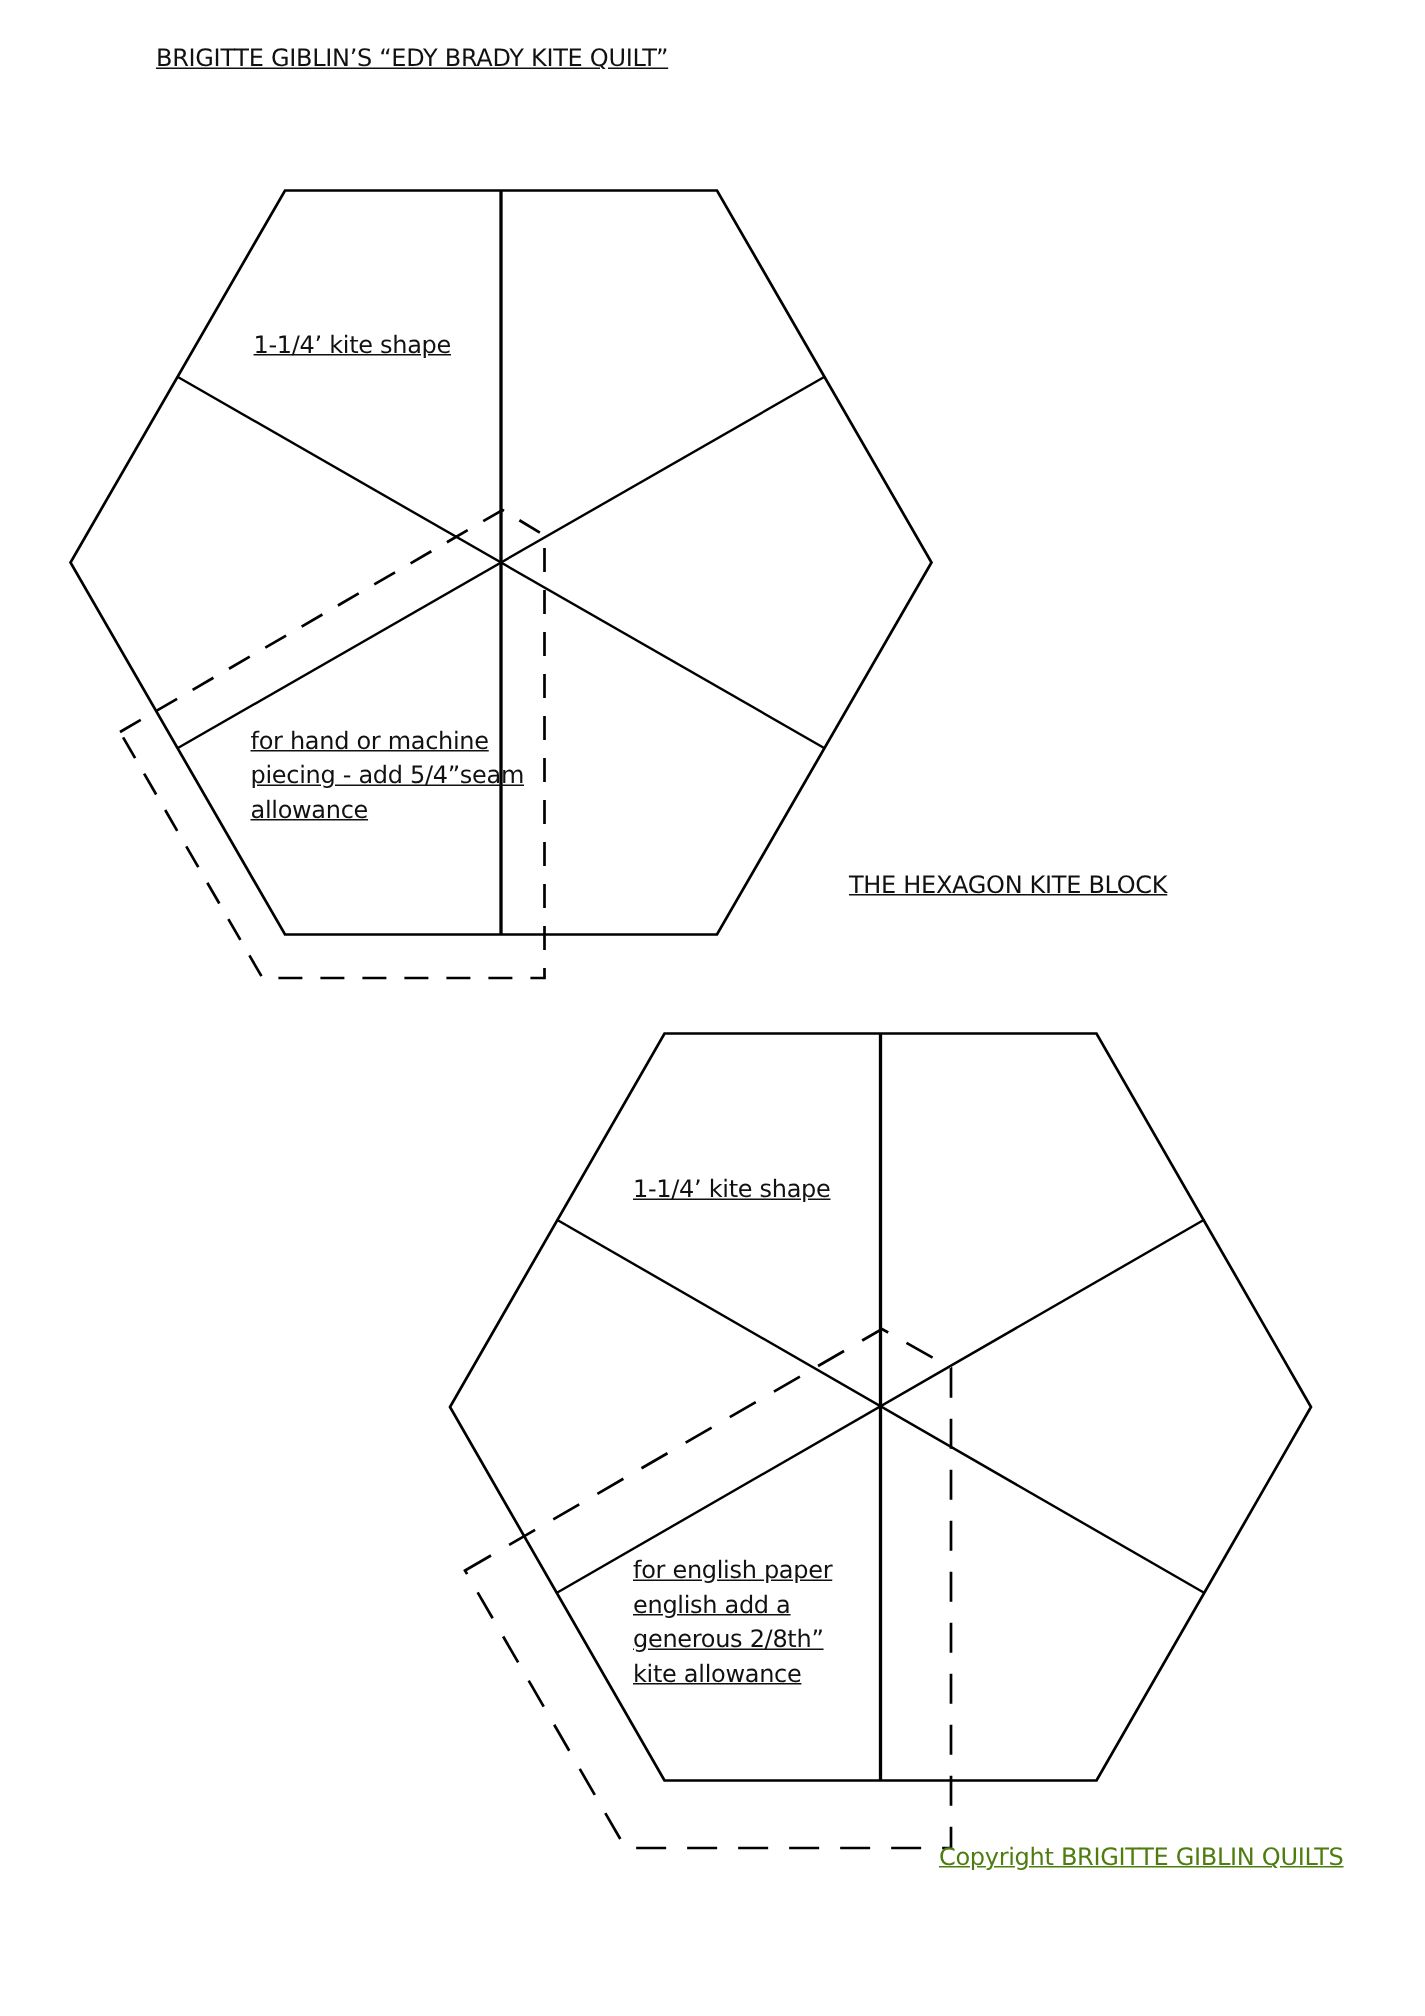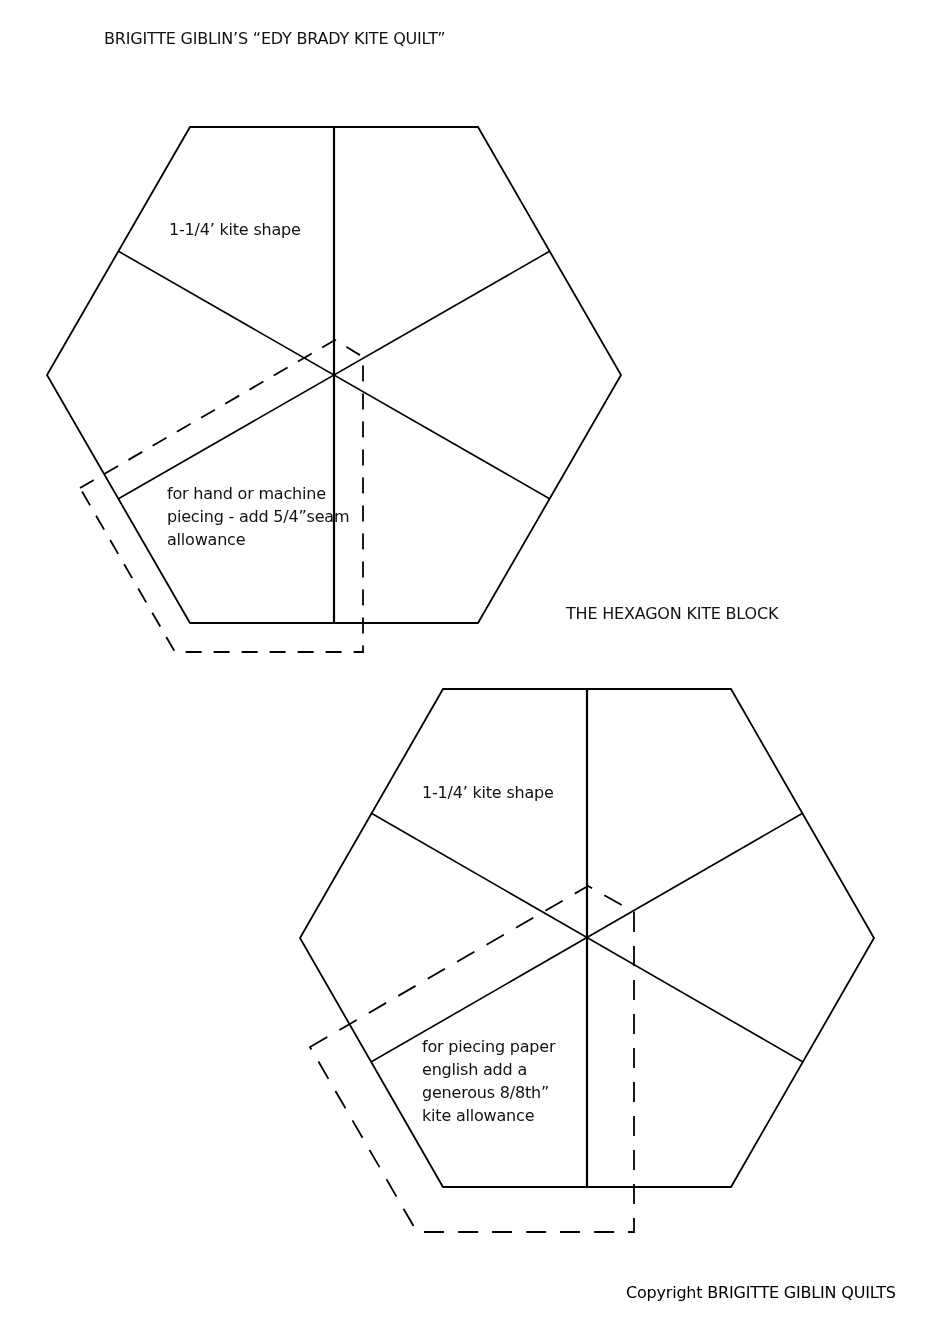--- a/index.html
+++ b/index.html
@@ -1,25 +1,25 @@
 <!DOCTYPE html>
 <html><head>
   <meta charset="utf-8">
   <style>
     html, body { margin: 0; padding: 0; background: #ffffff; }
     body { width: 950px; height: 1344px; position: relative; overflow: hidden;
            font-family: "DejaVu Sans", "Liberation Sans", sans-serif; color: #111; }
-    .txt { position: absolute; white-space: nowrap; font-size: 16px; line-height: 23px; letter-spacing: -0.2px; }
+    .txt { position: absolute; white-space: nowrap; font-size: 16px; line-height: 23px; letter-spacing: -0.2px; text-decoration: underline; }
     .title { left: 104px; top: 27px; }
     .hex1-label { left: 169px; top: 218px; }
     .hex1-note { left: 167px; top: 482px; }
-    .block-label { left: 566px; top: 578px; margin-top: 24px; }
+    .block-label { left: 566px; top: 578px; }
     .hex2-label { left: 422px; top: 781px; }
     .hex2-note { left: 422px; top: 1035px; }
-    .copyright { left: 626px; top: 1281px; color: #000000; }
+    .copyright { left: 626px; top: 1226px; color: #4d7c0f; }
     svg.diagram { position: absolute; left: 0; top: 0; }
   </style>
 </head>
 <body>
 
 <div class="txt title">BRIGITTE GIBLIN’S  “EDY BRADY KITE QUILT”</div>
 
 <svg class="diagram" width="950" height="1344" viewBox="0 0 950 1344">
 
   <g stroke="#000" fill="none">
@@ -43,19 +43,19 @@
 <div class="txt hex1-note">
   <div>for hand or machine</div>
   <div>piecing - add 5/4”seam</div>
   <div>allowance</div>
 </div>
 
 <div class="txt block-label">THE HEXAGON KITE BLOCK</div>
 
 <div class="txt hex2-label">1-1/4’ kite shape</div>
 <div class="txt hex2-note">
-  <div>for piecing paper</div>
+  <div>for english paper</div>
   <div>english add a</div>
-  <div>generous 8/8th”</div>
+  <div>generous 2/8th”</div>
   <div>kite allowance</div>
 </div>
 
 <div class="txt copyright">Copyright BRIGITTE GIBLIN QUILTS</div>
 
 </body></html>

